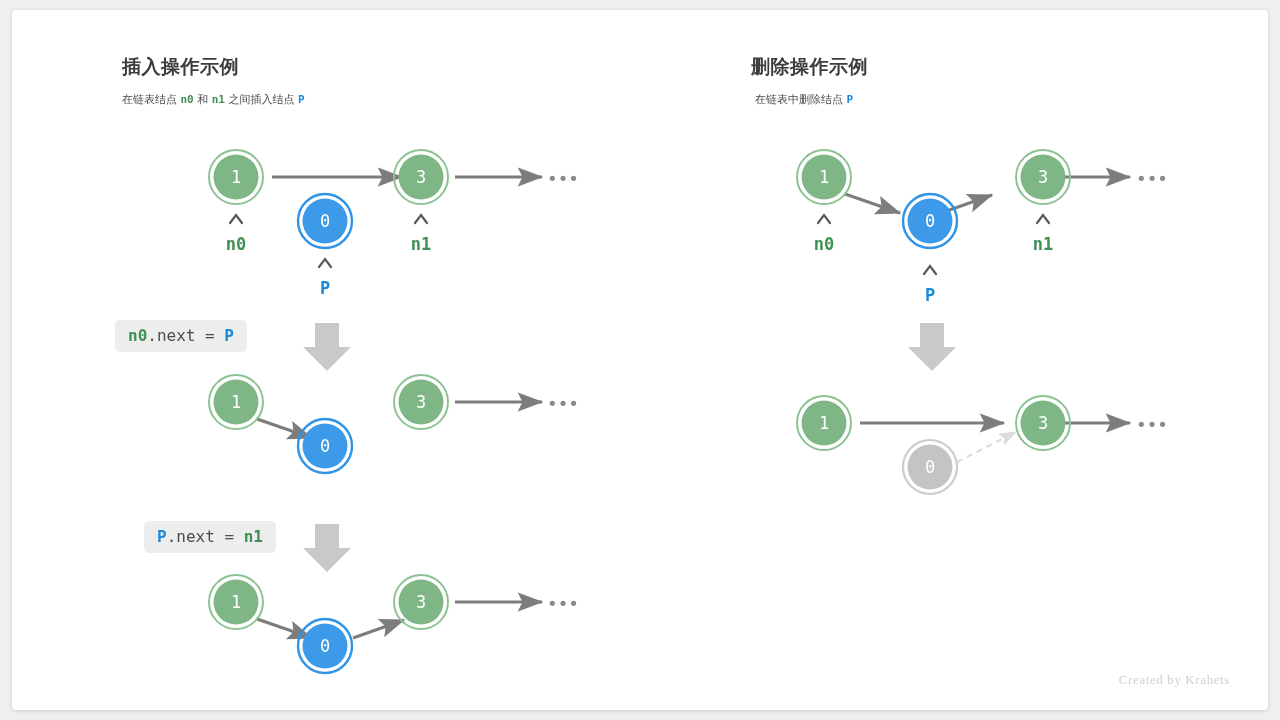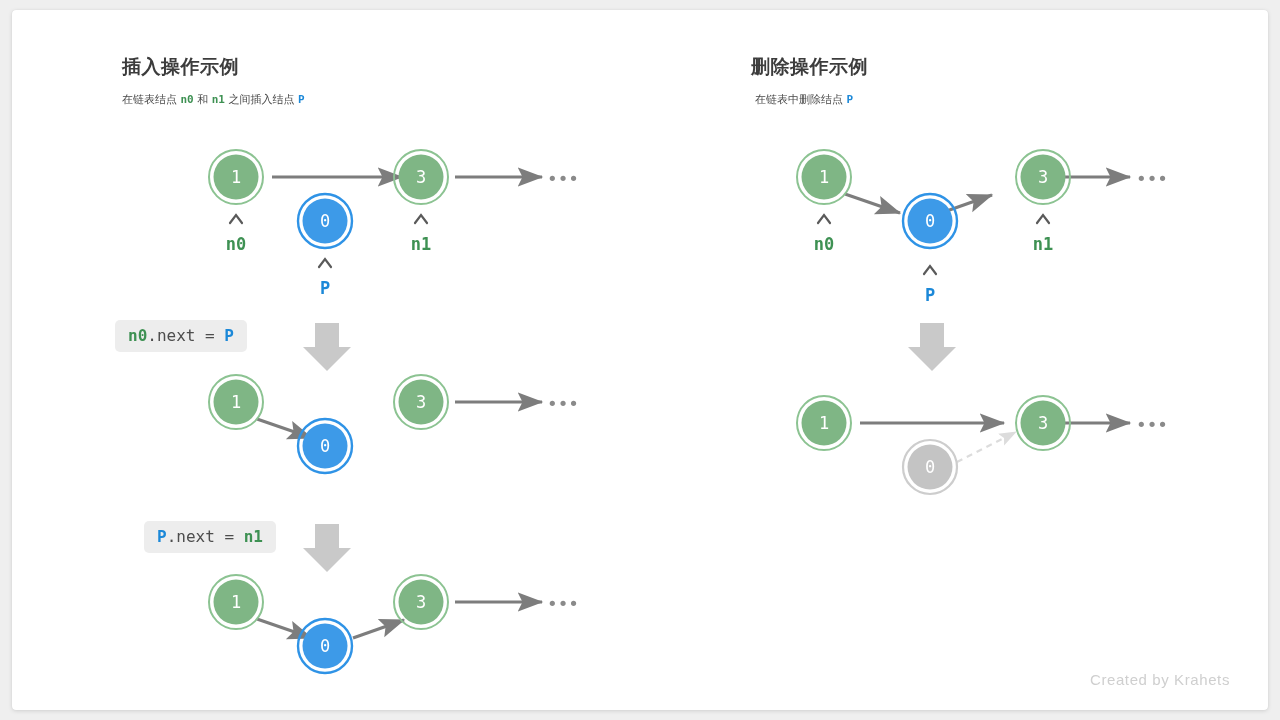--- a/index.html
+++ b/index.html
@@ -54,22 +54,22 @@
     padding: 0 13px;
     font-family: "DejaVu Sans Mono", "Liberation Mono", monospace;
     font-size: 16px;
     color: #4d4d4d;
     white-space: nowrap;
   }
   .credit {
     position: absolute;
     right: 38px;
     bottom: 22px;
-    font-family: Liberation Sans, sans-serif;
-    font-size: 15px;
+    font-family: Liberation Serif, serif;
+    font-size: 13px;
     color: #cfcfcf;
     letter-spacing: 0.6px;
     white-space: nowrap;
   }
   svg.layer {
     position: absolute;
     left: 0;
     top: 0;
     width: 1256px;
     height: 700px;

